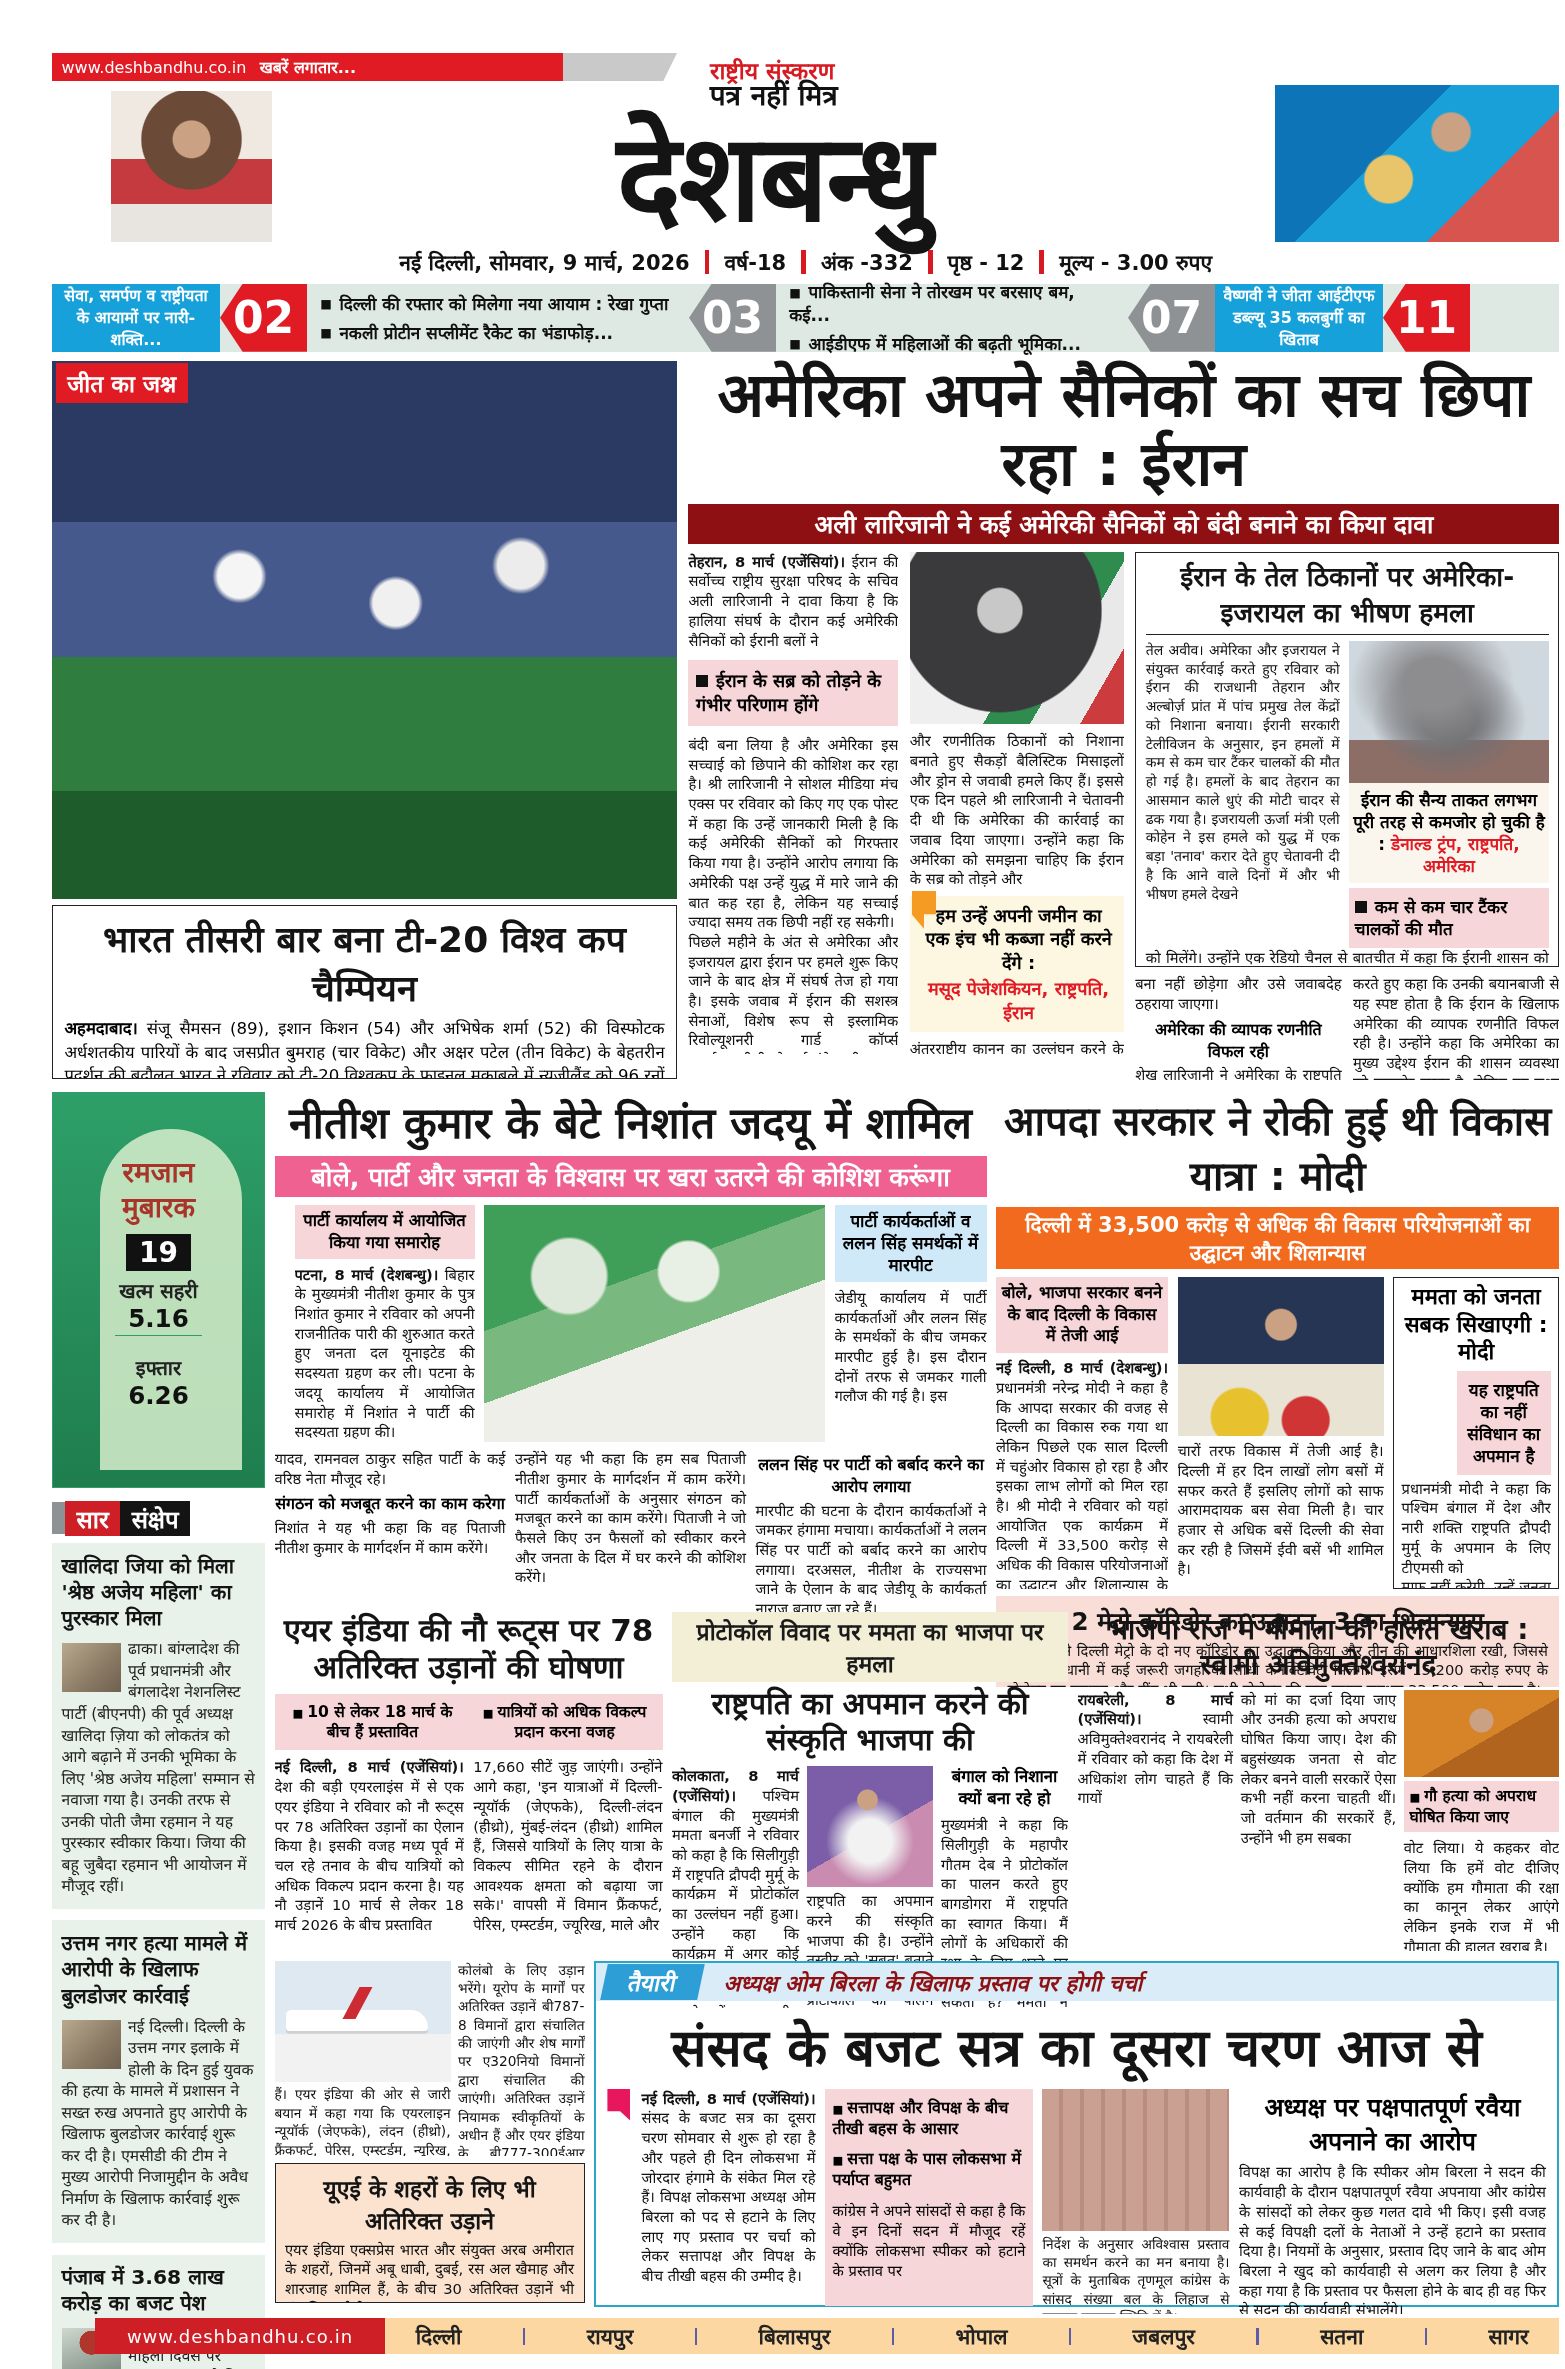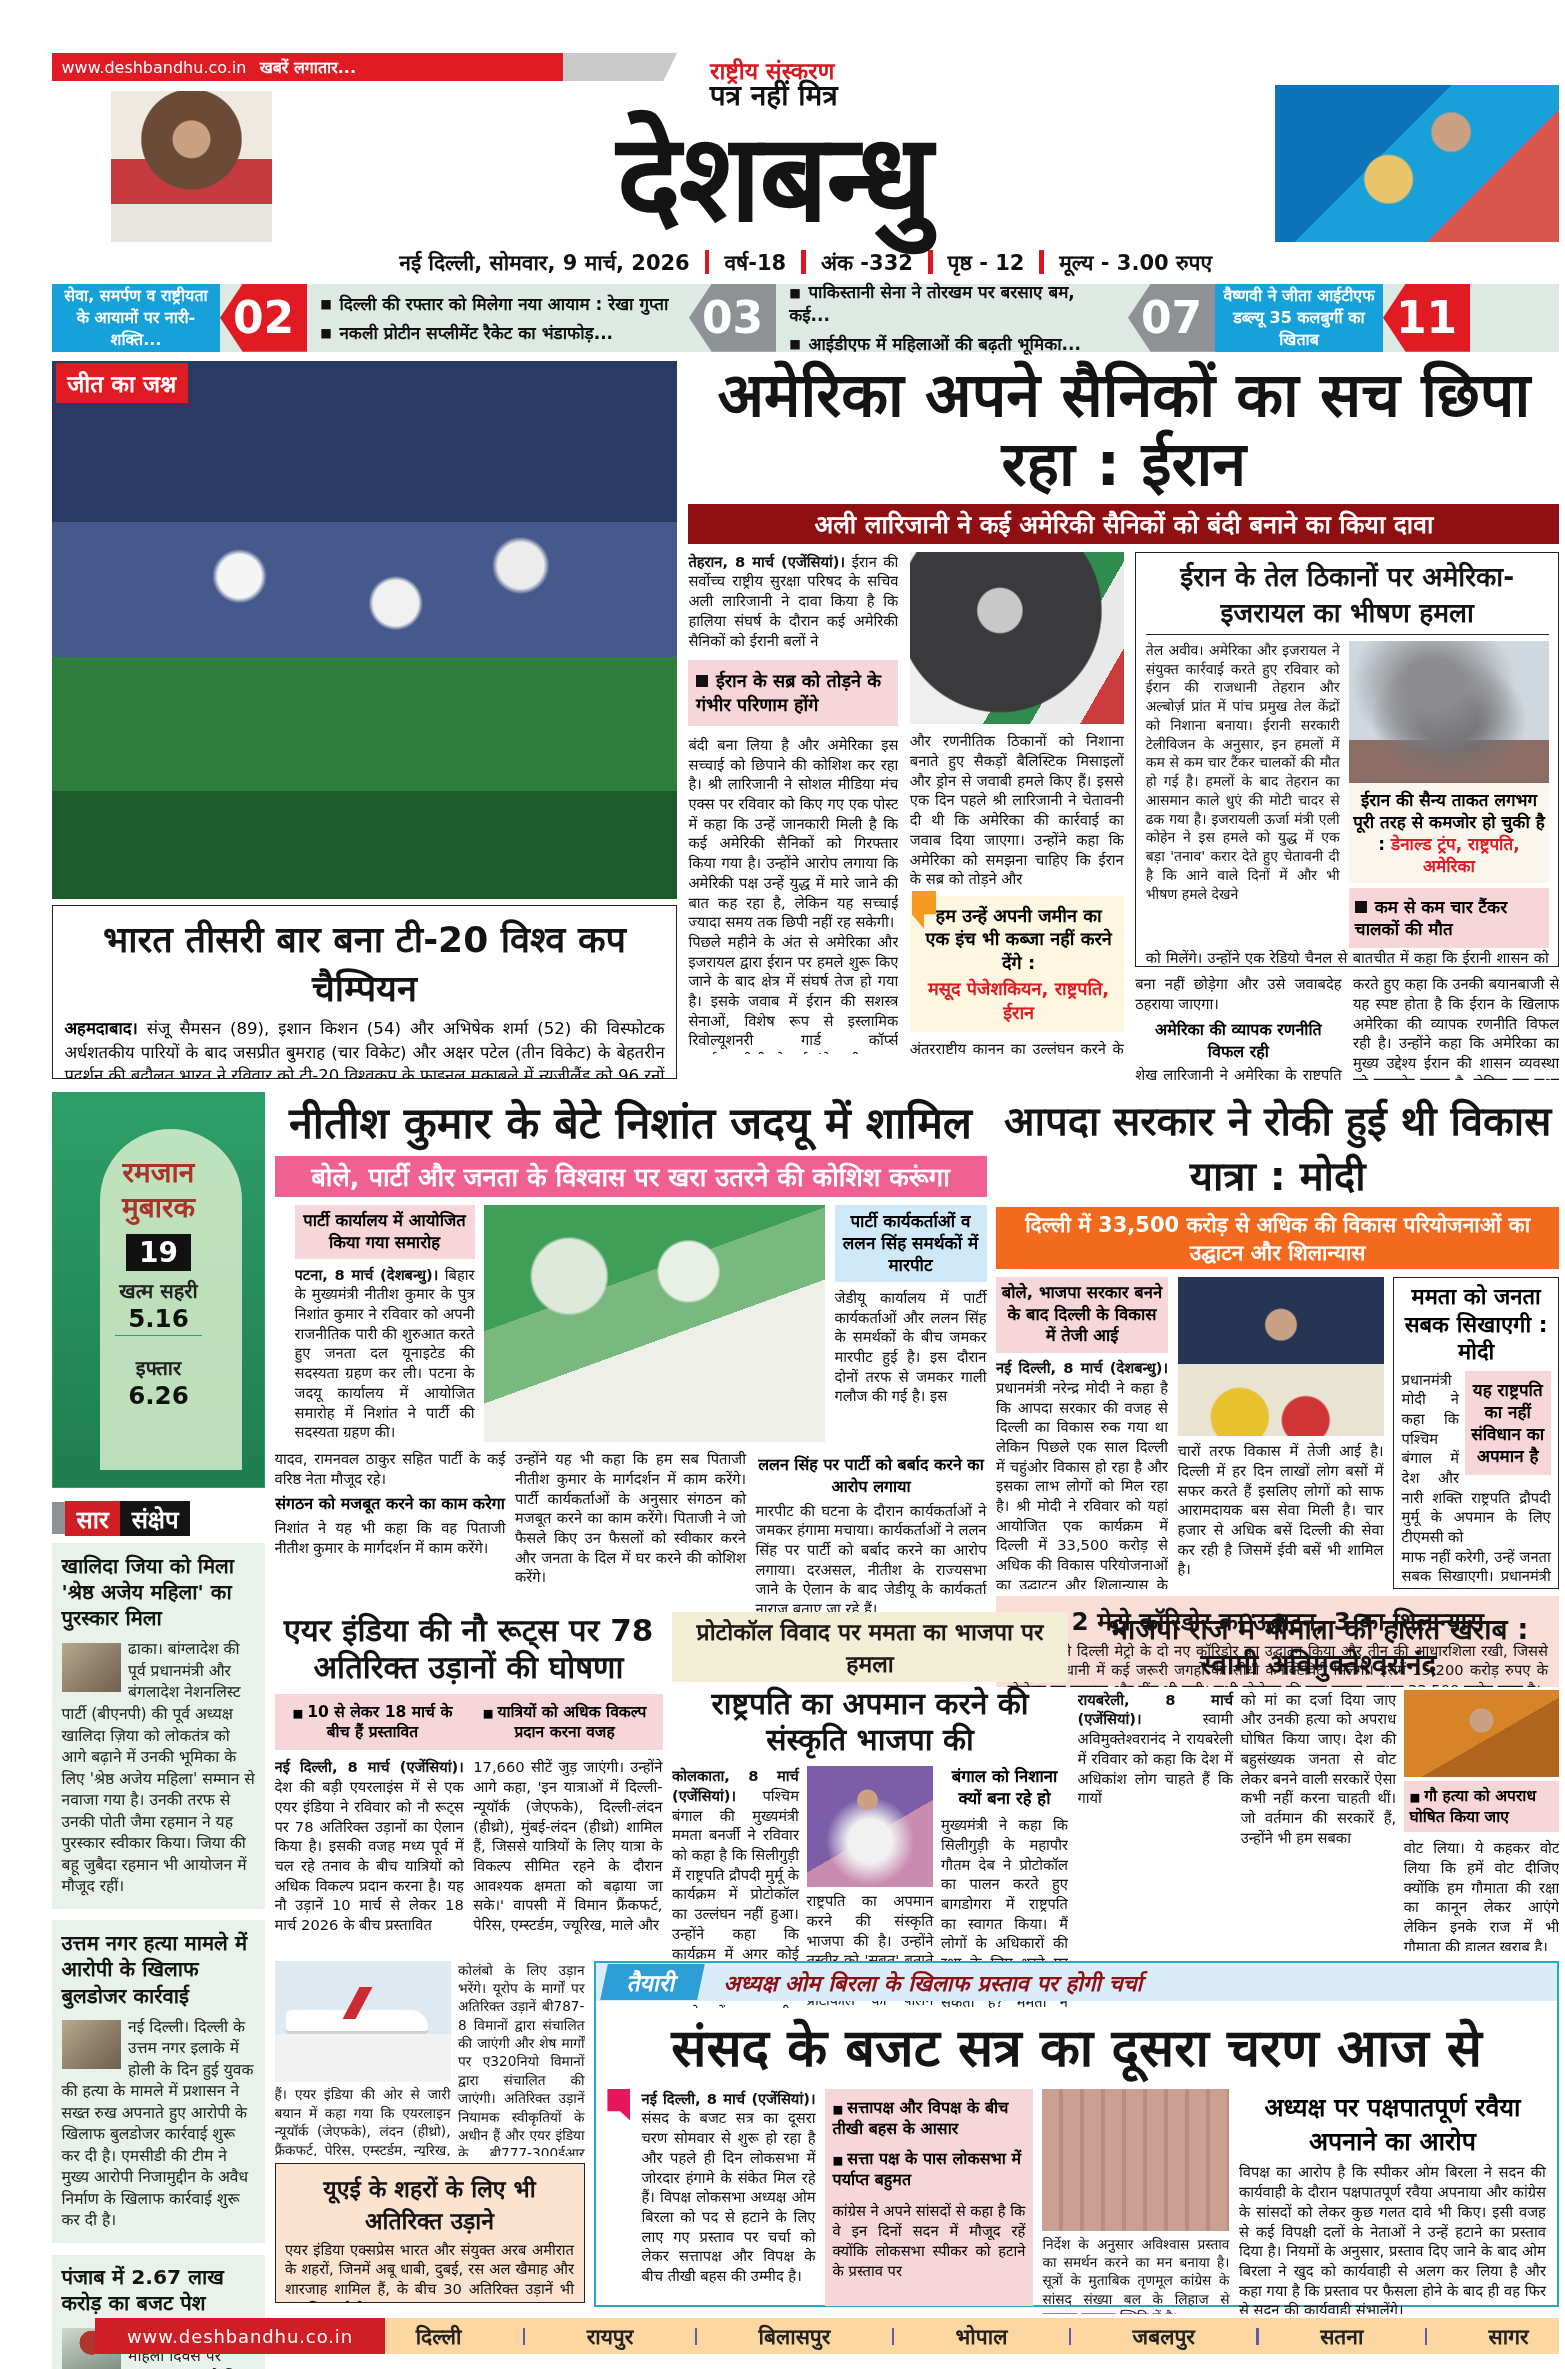--- a/index.html
+++ b/index.html
@@ -135,21 +135,21 @@
   .md-row { display:flex; gap:9.5px; height:312px; }
   .md-c1 { width:172px; overflow:hidden; }
   .md-c2 { width:206px; overflow:hidden; }
   .ph-modi { width:100%; height:159px; background:
       radial-gradient(circle at 50% 30%, #caa183 10%, transparent 11%),
       radial-gradient(circle at 30% 88%, #e8c12e 14%, transparent 15%),
       radial-gradient(circle at 62% 90%, #cf3535 12%, transparent 13%),
       linear-gradient(180deg,#273555 0 55%, #e8e3d2 55%); margin-bottom:5.7px; }
   .md-c3 { flex:1; border:1.9px solid #222; padding:5.7px 7.6px; overflow:hidden; }
   .md-c3 h4 { font-size:22px; text-align:center; line-height:1.25; margin-bottom:3.8px; }
-  .innerpink { background:#f7d6da; font-weight:bold; font-size:17px; text-align:center; float:right; width:86px; padding:7.6px 5.7px; margin:1.9px 0 3.8px 5.7px; line-height:1.3; }
+  .innerpink { background:#f7d6da; font-weight:bold; font-size:17px; text-align:center; float:right; width:94px; padding:7.6px 5.7px; margin:1.9px 0 3.8px 5.7px; line-height:1.3; }
   .metrobox { background:#f9ded8; margin-top:7.6px; padding:7.6px 11.4px; height:91px; overflow:hidden; }
   .metrobox h4 { font-size:24.6px; text-align:center; color:#141414; margin-bottom:3.8px; }
 
   .row2 { display:flex; gap:9.5px; height:339px; }
   
   .air { width:388px; }
   .air h2 { font-size:31px; text-align:center; line-height:1.2; color:#141414; }
   .air-bullets { display:flex; gap:7.6px; background:#f7d6da; margin:7.6px 0; padding:7.6px 5.7px; }
   .air-bullets .it { flex:1; font-weight:bold; font-size:15.6px; text-align:center; line-height:1.3; }
   .air-bullets .it::before { content:"■ "; font-size:11.4px; }
@@ -357,21 +357,21 @@
       </div>
       <div class="sb-card">
         <h4>खालिदा जिया को मिला 'श्रेष्ठ अजेय महिला' का पुरस्कार मिला</h4>
         <div class="bd"><span class="sb-thumb"></span><span>ढाका। बांग्लादेश की पूर्व प्रधानमंत्री और बंगलादेश नेशनलिस्ट पार्टी (बीएनपी) की पूर्व अध्यक्ष खालिदा ज़िया को लोकतंत्र को आगे बढ़ाने में उनकी भूमिका के लिए 'श्रेष्ठ अजेय महिला' सम्मान से नवाजा गया है। उनकी तरफ से उनकी पोती जैमा रहमान ने यह पुरस्कार स्वीकार किया। जिया की बहू जुबैदा रहमान भी आयोजन में मौजूद रहीं।</span></div>
       </div>
       <div class="sb-card">
         <h4>उत्तम नगर हत्या मामले में आरोपी के खिलाफ बुलडोजर कार्रवाई</h4>
         <div class="bd"><span class="sb-thumb"></span><span>नई दिल्ली। दिल्ली के उत्तम नगर इलाके में होली के दिन हुई युवक की हत्या के मामले में प्रशासन ने सख्त रुख अपनाते हुए आरोपी के खिलाफ बुलडोजर कार्रवाई शुरू कर दी है। एमसीडी की टीम ने मुख्य आरोपी निजामुद्दीन के अवैध निर्माण के खिलाफ कार्रवाई शुरू कर दी है।</span></div>
       </div>
       <div class="sb-card">
-        <h4>पंजाब में 2.67 लाख करोड़ का बजट पेश</h4>
+        <h4>पंजाब में 3.68 लाख करोड़ का बजट पेश</h4>
         <div class="bd"><span class="sb-thumb turban"></span><span>चंडीगढ़। अंतरराष्ट्रीय महिला दिवस पर पंजाब सरकार ने वित्त वर्ष 2025-26 के लिए 2,36,080 करोड़ का बजट विधानसभा में पेश किया। वित्त मंत्री हरपाल सिंह चीमा ने विधानसभा में बजट पेश करते हुए कहा कि आज का बजट कई मायनों में ऐतिहासिक है।</span></div>
       </div>
     </aside>
 
     <div class="maincol">
 
       <div class="row1">
         <div class="nitish">
           <h2>नीतीश कुमार के बेटे निशांत जदयू में शामिल</h2>
           <div class="rose">बोले, पार्टी और जनता के विश्वास पर खरा उतरने की कोशिश करूंगा</div>

